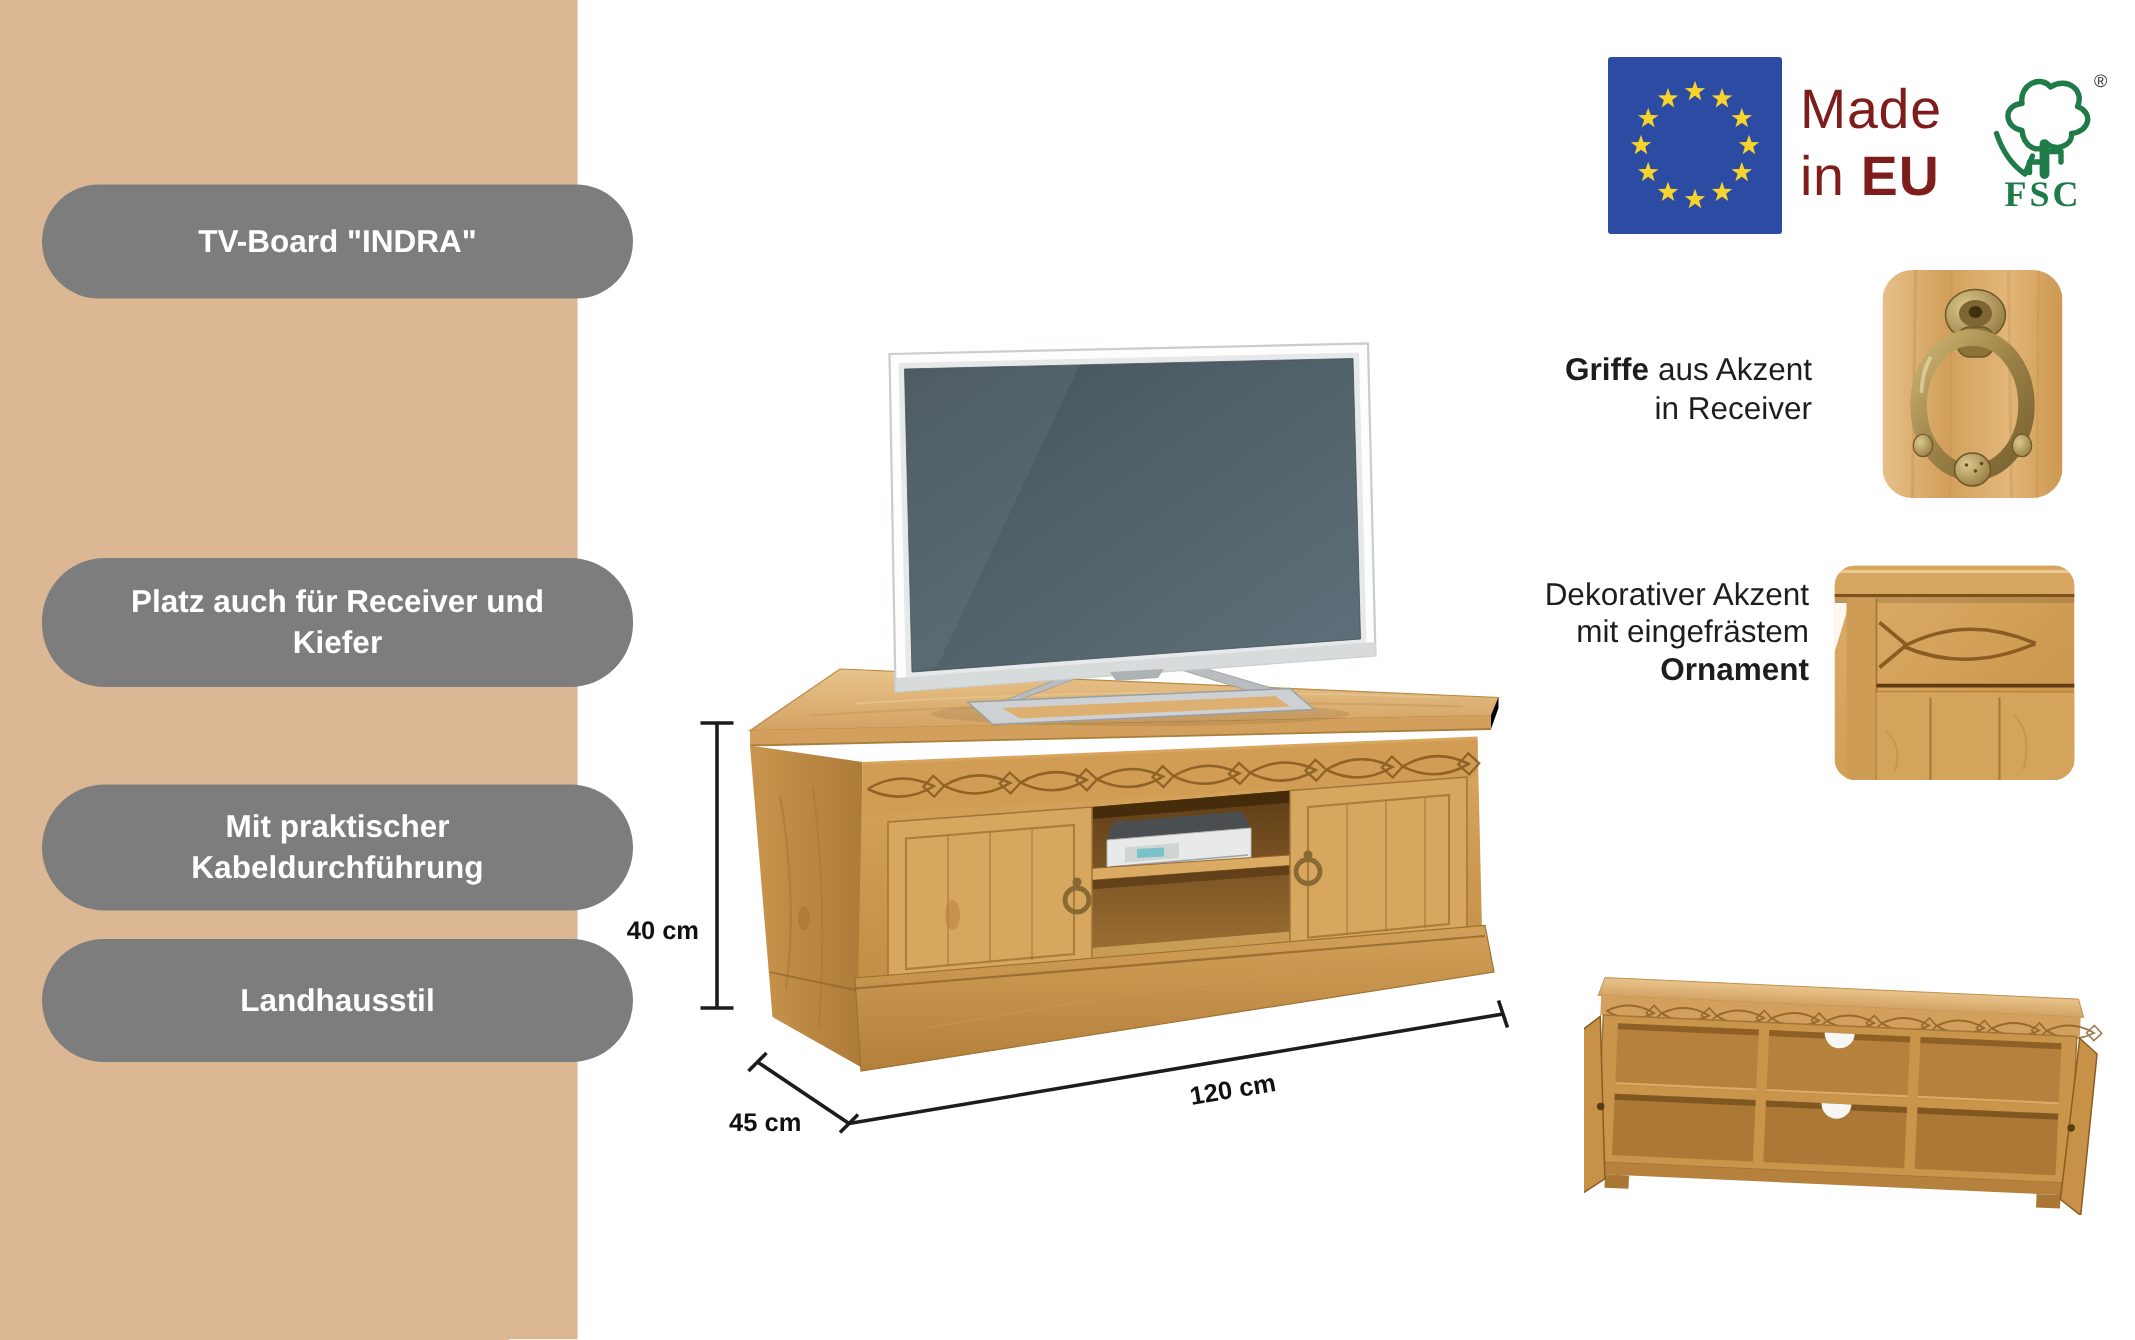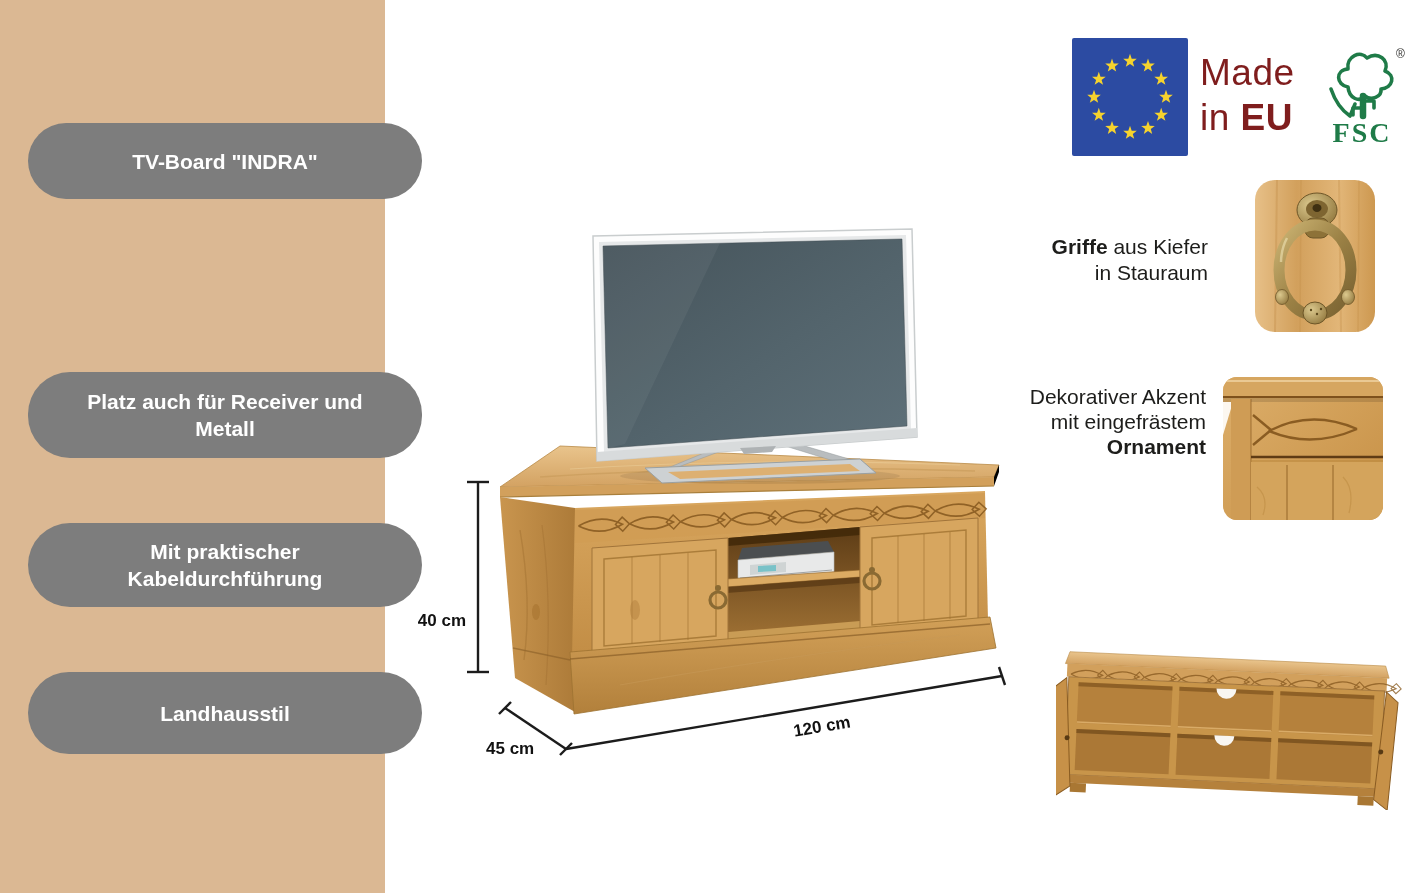--- a/index.html
+++ b/index.html
@@ -11,38 +11,38 @@
   .badge{
     position:absolute;left:28px;width:394px;background:#7d7d7d;border-radius:42px;
     color:#ffffff;font-weight:bold;font-size:21px;line-height:27px;text-align:center;
     display:flex;align-items:center;justify-content:center;padding:0 34px;box-sizing:border-box;
   }
   .dim-label{position:absolute;font-weight:bold;font-size:17px;color:#111111;}
   .made{position:absolute;left:1200px;top:50px;width:120px;font-size:37px;line-height:45px;
         color:#7f1d1d;letter-spacing:0.5px;}
   .made b{font-weight:700;}
   .fsc-text{position:absolute;left:1316px;top:117px;width:92px;text-align:center;
-        font-family:"Liberation Serif",serif;font-weight:700;font-size:28px;
+        font-family:"Liberation Serif",serif;font-weight:700;font-size:24px;
         letter-spacing:2px;color:#1f7b48;}
   .callout{position:absolute;text-align:right;font-size:21px;line-height:26px;color:#1d1d1b;}
   .callout .b{font-weight:bold;}
   svg{display:block;}
   .abs{position:absolute;}
 </style>
 </head>
 <body>
 
 <div class="canvas">
 
   <div class="band"></div>
 
   <div class="badge" style="top:123px;height:76px;">TV-Board "INDRA"</div>
-  <div class="badge" style="top:372px;height:86px;">Platz auch für Receiver und Metall</div>
+  <div class="badge" style="top:372px;height:86px;">Platz auch für Receiver und Kiefer</div>
   <div class="badge" style="top:523px;height:84px;text-align:center;">Mit praktischer Kabeldurchführung</div>
-  <div class="badge" style="top:626px;height:82px;margin-top:46px;">Landhausstil</div>
+  <div class="badge" style="top:626px;height:82px;">Landhausstil</div>
 
   <svg class="abs" style="left:420px;top:180px;" width="620" height="620" viewBox="0 0 620 620">
     <defs>
       <linearGradient id="woodTop" x1="0" y1="0" x2="0" y2="1">
         <stop offset="0" stop-color="#e9c48c"></stop>
           <stop offset="1" stop-color="#d3a262"></stop>
       </linearGradient>
       <linearGradient id="woodFront" x1="0" y1="0" x2="0" y2="1">
         <stop offset="0" stop-color="#d9a75f"></stop>
           <stop offset="1" stop-color="#c28d45"></stop>
@@ -199,22 +199,22 @@
       <path d="M41,52 L41,72" stroke-width="6.5"></path>
       <path d="M41,64 L31,64 L31,71"></path>
       <path d="M41,57 L52,57 L52,64"></path>
       <path d="M9,45 Q15,63 28,72 L33,60"></path>
     </g>
     <text x="74" y="14" font-size="12" fill="#2e2e2c">®</text>
   </svg>
   <div class="fsc-text">FSC</div>
 
   <div class="callout" style="left:1000px;top:234px;width:208px;">
-    <div><span class="b">Griffe</span><span> aus Kiefer</span></div>
-    <div>in Stauraum</div>
+    <div><span class="b">Griffe</span><span> aus Akzent</span></div>
+    <div>in Receiver</div>
   </div>
 
   <svg class="abs" style="left:1255px;top:180px;" width="120" height="152" viewBox="0 0 120 152">
     <defs>
       <linearGradient id="hwood" x1="0" y1="0" x2="1" y2="0">
         <stop offset="0" stop-color="#e7c088"></stop>
           <stop offset="0.35" stop-color="#d2a05c"></stop>
         <stop offset="0.7" stop-color="#e2b678"></stop>
           <stop offset="1" stop-color="#cd9850"></stop>
       </linearGradient>

